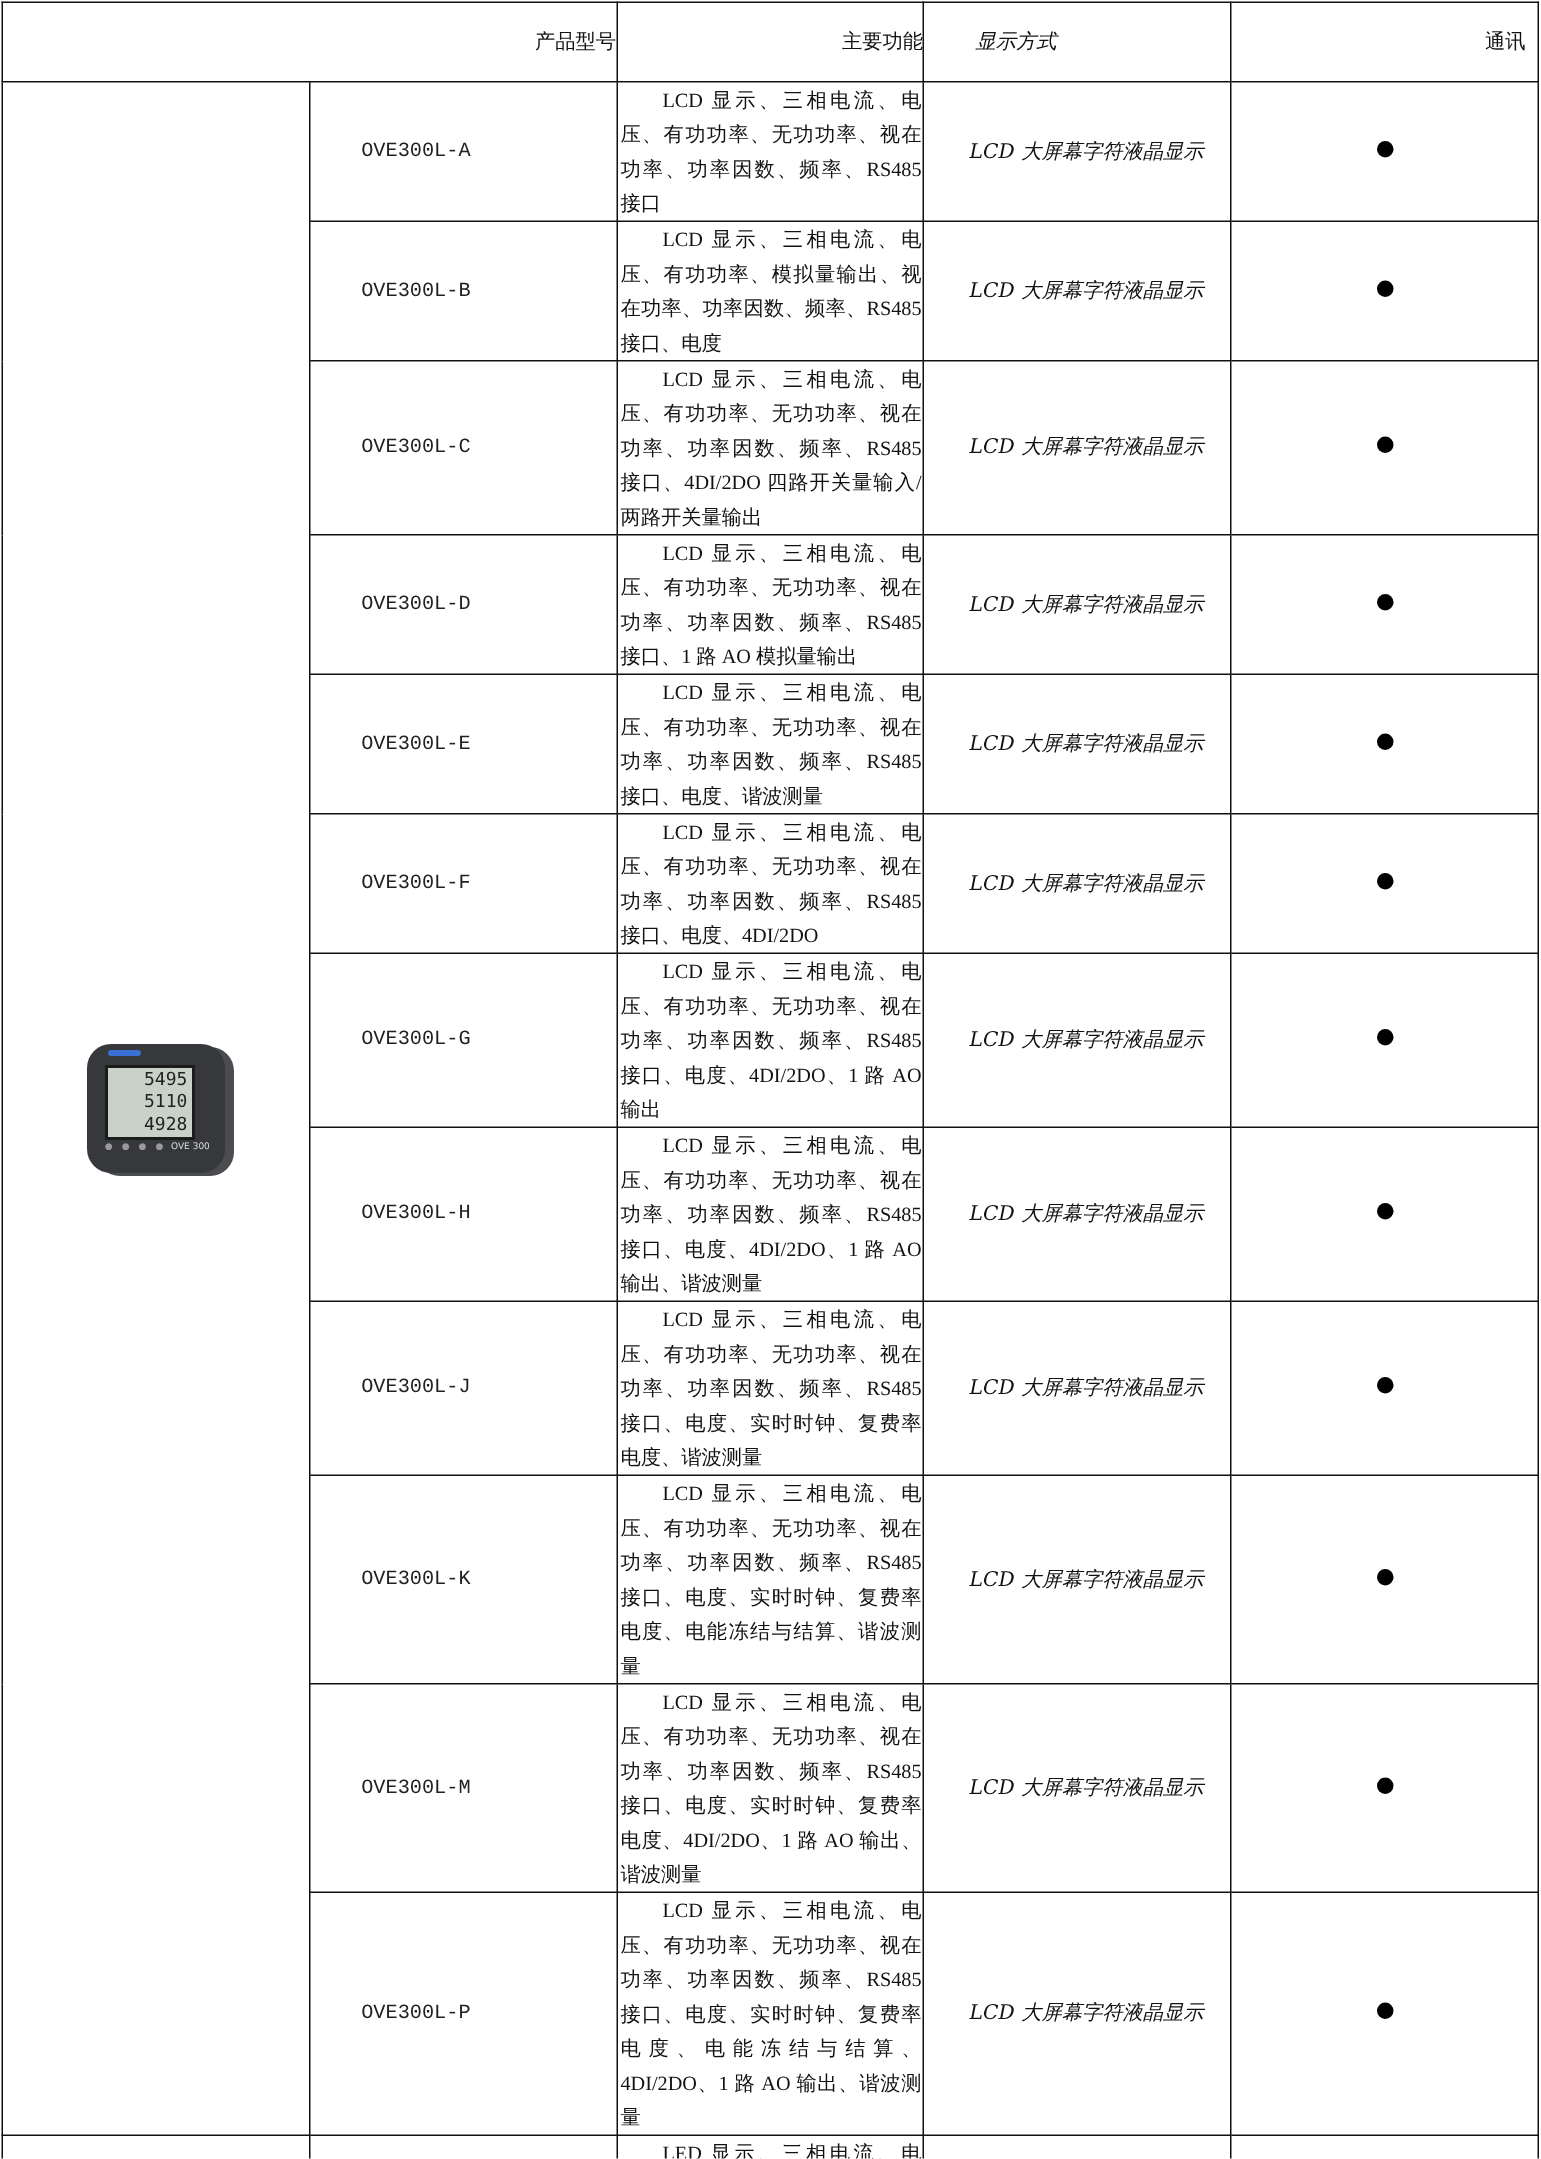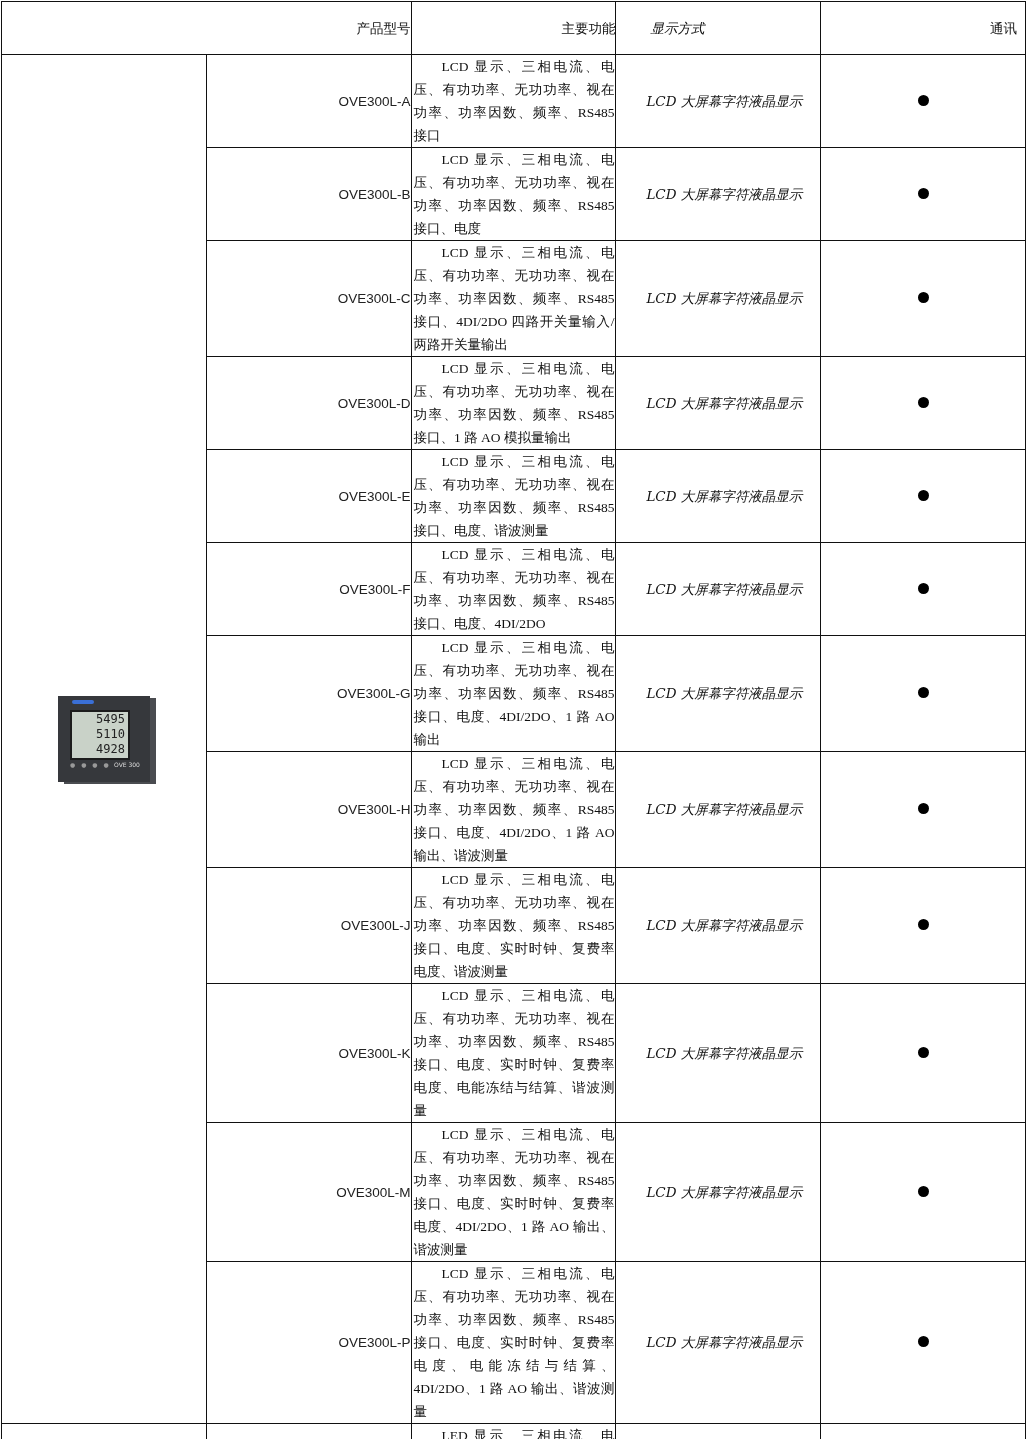--- a/index.html
+++ b/index.html
@@ -1,34 +1,34 @@
 <!DOCTYPE html>
 <html><head>
 <meta charset="utf-8">
 <style>
   html, body { margin: 0; padding: 0; background: #ffffff; }
   body { width: 1027px; height: 1439px; position: relative; overflow: hidden;
          font-family: "DejaVu Serif", "Liberation Serif", serif; color: #111; }
   table.spec { position: absolute; left: 1px; top: 1px; border-collapse: collapse; table-layout: fixed; width: 1025px; }
   table.spec td { border: 1.5px solid #111; padding: 0; vertical-align: middle; font-size: 13.5px; line-height: 23px; }
   .c-img { width: 137px; text-align: center; }
-  .c-model { width: 135px; text-align: right; padding-left: 34px !important; box-sizing: border-box;
-             font-family: Liberation Sans, sans-serif; font-size: 12.5px; color: #222; }
+  .c-model { width: 135px; text-align: left; padding-left: 34px !important; box-sizing: border-box;
+             font-family: Liberation Mono, monospace; font-size: 12.5px; color: #222; }
   .c-func { width: 478px; text-align: justify; padding: 0 1px 0 2px !important; font-family: Liberation Serif, serif; }
   .c-disp { width: 201px; text-align: left; padding-left: 30px !important; box-sizing: border-box; font-style: italic; }
   .c-comm { width: 73px; text-align: center; }
   .hdr td { height: 52px; font-size: 14px; }
   .hdr .h-model { padding-left: 34px !important; text-align: right; }
   .hdr .h-func { padding-left: 34px !important; text-align: right; }
   .hdr .h-disp { padding-left: 34px !important; text-align: left; font-style: italic; }
   .hdr .h-comm { text-align: right; padding-right: 8px !important; }
   .func-indent { display: inline-block; width: 28px; }
   .dot { display: inline-block; width: 11px; height: 11px; border-radius: 50%; background: #000; }
   
-  .dev { margin: 4px auto; position: relative; background: #2d2f33; border-radius: 0;
+  .dev { margin: 4px auto; position: relative; background: #2d2f33; border-radius: 16px;
          box-shadow: 6px 2px 0 #4a4c50; }
   .dev-lcd { width: 92px; height: 86px; background: #36383c; }
   .lcd-screen { position: absolute; left: 12px; top: 14px; width: 60px; height: 50px; background: #c9d2c8;
                 border: 2px solid #1c1c1c; font-family: "DejaVu Sans Mono", monospace; font-size: 12px;
                 line-height: 15px; color: #222; text-align: right; padding-right: 3px; box-sizing: border-box; }
   .btns { position: absolute; left: 12px; bottom: 6px; font-size: 6px; color: #999; letter-spacing: 6px; }
   .brand { position: absolute; left: 14px; top: 4px; width: 22px; height: 4px; background: #3a6fd6; border-radius: 2px; }
   .model-tag { position: absolute; right: 10px; bottom: 6px; font-size: 6px; color: #ddd; font-family: "DejaVu Sans", sans-serif; }
 </style>
 </head>
@@ -57,21 +57,21 @@
             <span class="model-tag">OVE 300</span>
           </div>
         </td>
         <td class="c-model">OVE300L-A</td>
         <td class="c-func"><span class="func-indent"></span><span>LCD 显示、三相电流、电压、有功功率、无功功率、视在功率、功率因数、频率、RS485 接口</span></td>
         <td class="c-disp">LCD 大屏幕字符液晶显示</td>
         <td class="c-comm"><span class="dot"></span></td>
       </tr>
       <tr style="height: 53px;">
         <td class="c-model">OVE300L-B</td>
-        <td class="c-func"><span class="func-indent"></span><span>LCD 显示、三相电流、电压、有功功率、无功功率、视在功率、功率因数、频率、RS485 接口、电度</span></td>
+        <td class="c-func"><span class="func-indent"></span><span>LCD 显示、三相电流、电压、有功功率、模拟量输出、视在功率、功率因数、频率、RS485 接口、电度</span></td>
         <td class="c-disp">LCD 大屏幕字符液晶显示</td>
         <td class="c-comm"><span class="dot"></span></td>
       </tr>
       <tr style="height: 53px;">
         <td class="c-model">OVE300L-C</td>
         <td class="c-func"><span class="func-indent"></span><span>LCD 显示、三相电流、电压、有功功率、无功功率、视在功率、功率因数、频率、RS485 接口、4DI/2DO 四路开关量输入/两路开关量输出</span></td>
         <td class="c-disp">LCD 大屏幕字符液晶显示</td>
         <td class="c-comm"><span class="dot"></span></td>
       </tr>
       <tr style="height: 53px;">

